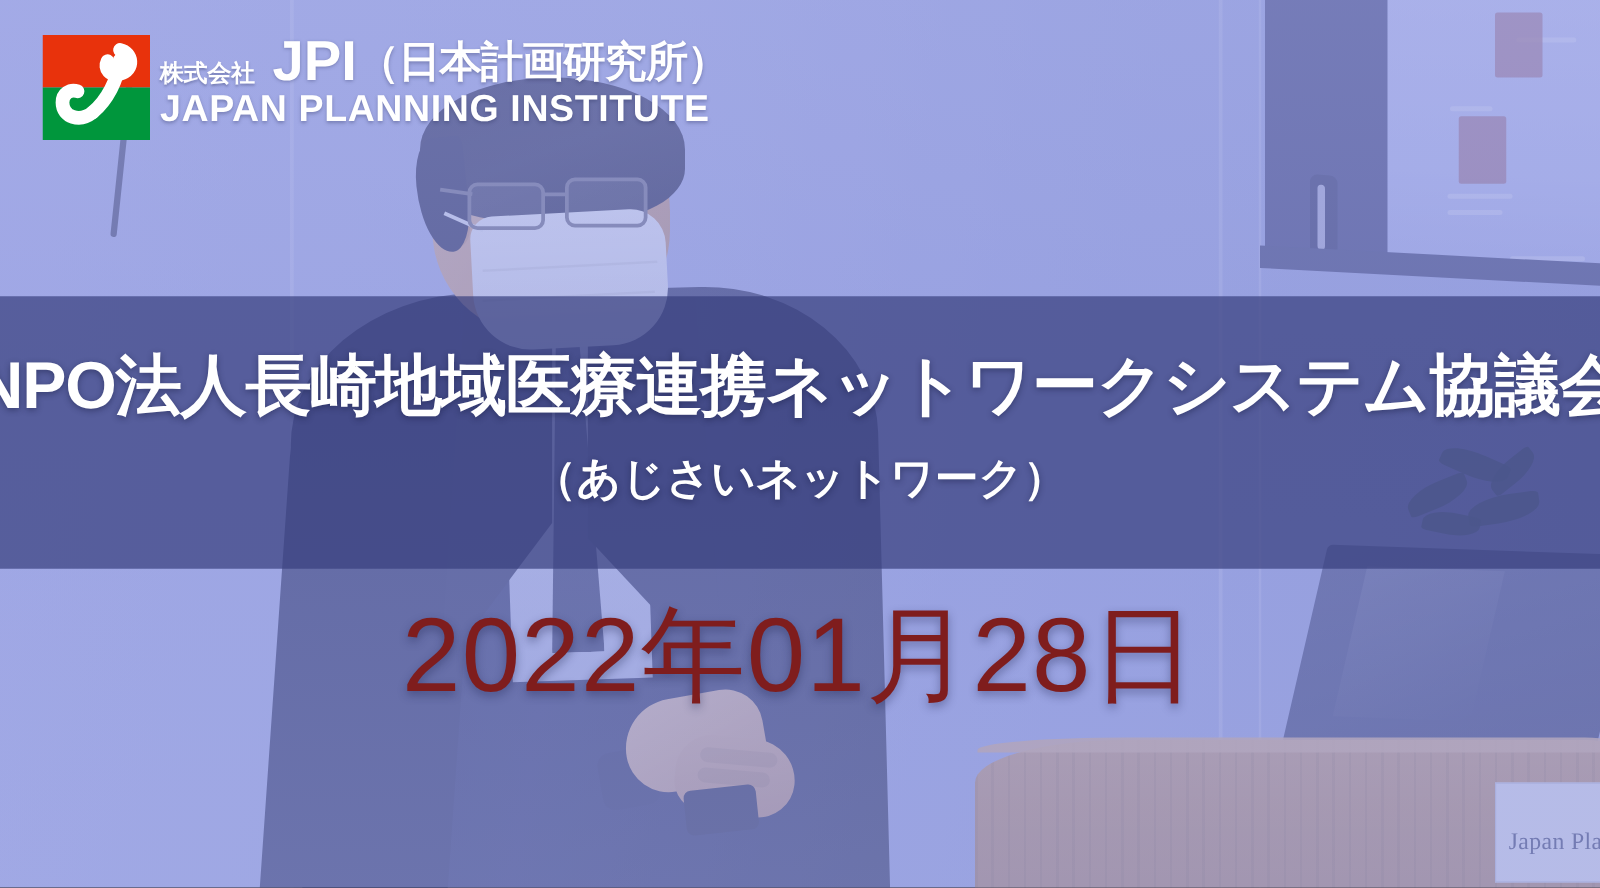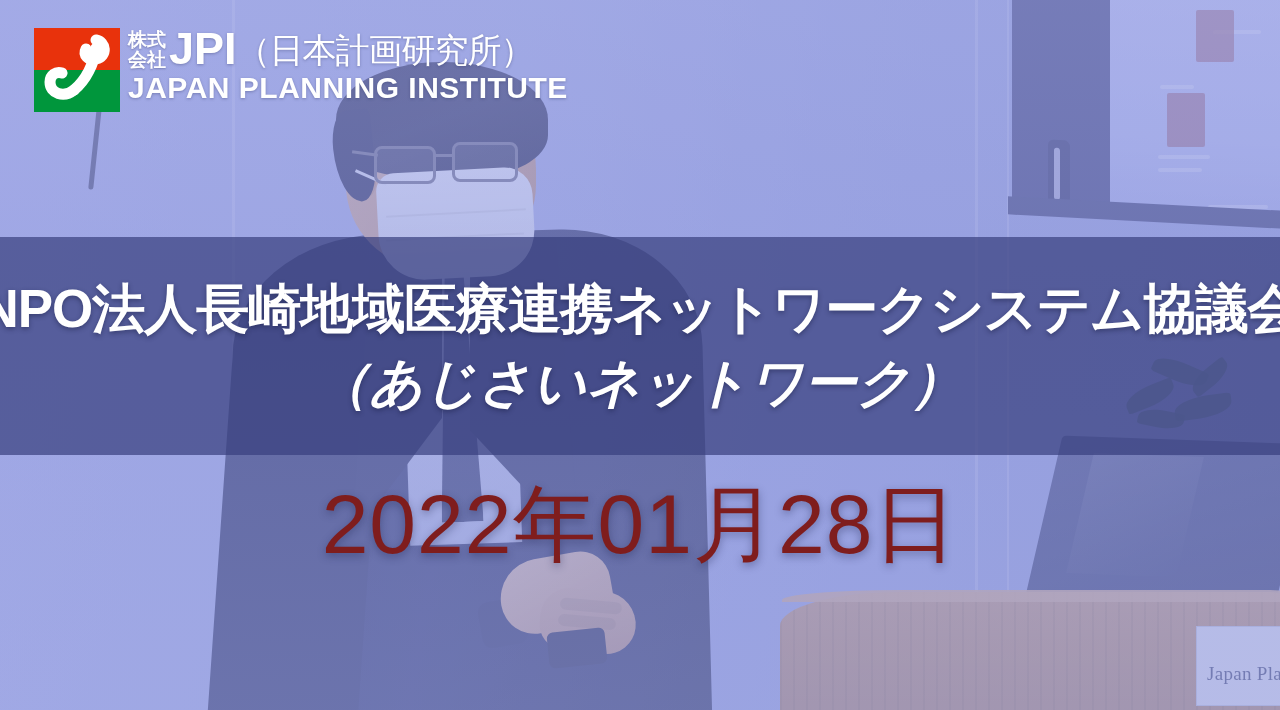--- a/index.html
+++ b/index.html
@@ -145,40 +145,40 @@
   .tint{position:absolute;inset:0;background:#8f99e0;opacity:.46;mix-blend-mode:normal;}
   .tint2{position:absolute;inset:0;background:linear-gradient(180deg,
       rgba(168,176,232,.28) 0%, rgba(150,160,225,.20) 45%, rgba(160,170,228,.30) 100%);}
 
   
   .logo{position:absolute;left:34px;top:28px;display:flex;align-items:flex-start;}
   .logo-mark{position:relative;width:86px;height:84px;flex:none;}
   .logo-mark svg{position:absolute;left:0;top:0;}
   .logo-text{margin-left:8px;}
   .logo-row1{display:flex;align-items:flex-end;line-height:1;}
-  .kabu{display:flex;flex-direction:column;font-weight:bold;font-size:19px;
-    line-height:20px;color:#ffffff;letter-spacing:0;margin-right:3px;
+  .kabu{display:flex;flex-direction:row;font-weight:bold;font-size:19px;
+    line-height:20px;color:#ffffff;letter-spacing:0;margin-right:14px;
     text-shadow:0 1px 2px rgba(40,45,90,.35);}
   .jpi{font-family:Liberation Sans, sans-serif;font-weight:bold;
     font-size:45px;line-height:42px;color:#ffffff;letter-spacing:0px;
     text-shadow:0 1px 3px rgba(40,45,90,.35);}
-  .jp-paren{font-weight:normal;font-size:34px;line-height:40px;color:#ffffff;
+  .jp-paren{font-weight:bold;font-size:34px;line-height:40px;color:#ffffff;
     letter-spacing:-1px;text-shadow:0 1px 3px rgba(40,45,90,.35);text-align:right;}
   .logo-row2{font-weight:bold;font-size:30px;line-height:32px;color:#ffffff;
     letter-spacing:.5px;margin-top:2px;text-shadow:0 1px 3px rgba(40,45,90,.35);}
 
   
   .title-band{position:absolute;left:0;top:237px;width:1280px;height:218px;
     background:rgba(56,62,125,.70);}
   .title-inner{position:absolute;inset:0;display:flex;flex-direction:column;
     align-items:center;justify-content:center;}
   .title-line1{font-weight:bold;font-size:53px;line-height:66px;color:#ffffff;
     white-space:nowrap;letter-spacing:-1px;text-shadow:0 2px 5px rgba(20,24,60,.45);}
-  .title-line2{font-weight:bold;font-size:53px;line-height:66px;color:#ffffff;
-    white-space:nowrap;letter-spacing:0px;text-shadow:0 2px 5px rgba(20,24,60,.45);margin-top:8px;font-style:italic;}
+  .title-line2{font-weight:bold;font-size:35px;line-height:66px;color:#ffffff;
+    white-space:nowrap;letter-spacing:0px;text-shadow:0 2px 5px rgba(20,24,60,.45);margin-top:8px;}
 
   
   .date{position:absolute;left:0;top:478px;width:1280px;text-align:center;
     font-size:84px;line-height:92px;font-weight:300;color:#7f1d1d;letter-spacing:1px;
     text-shadow:0 3px 8px rgba(30,35,80,.40);}
 </style>
 </head>
 <body>
 
 <div class="stage">

